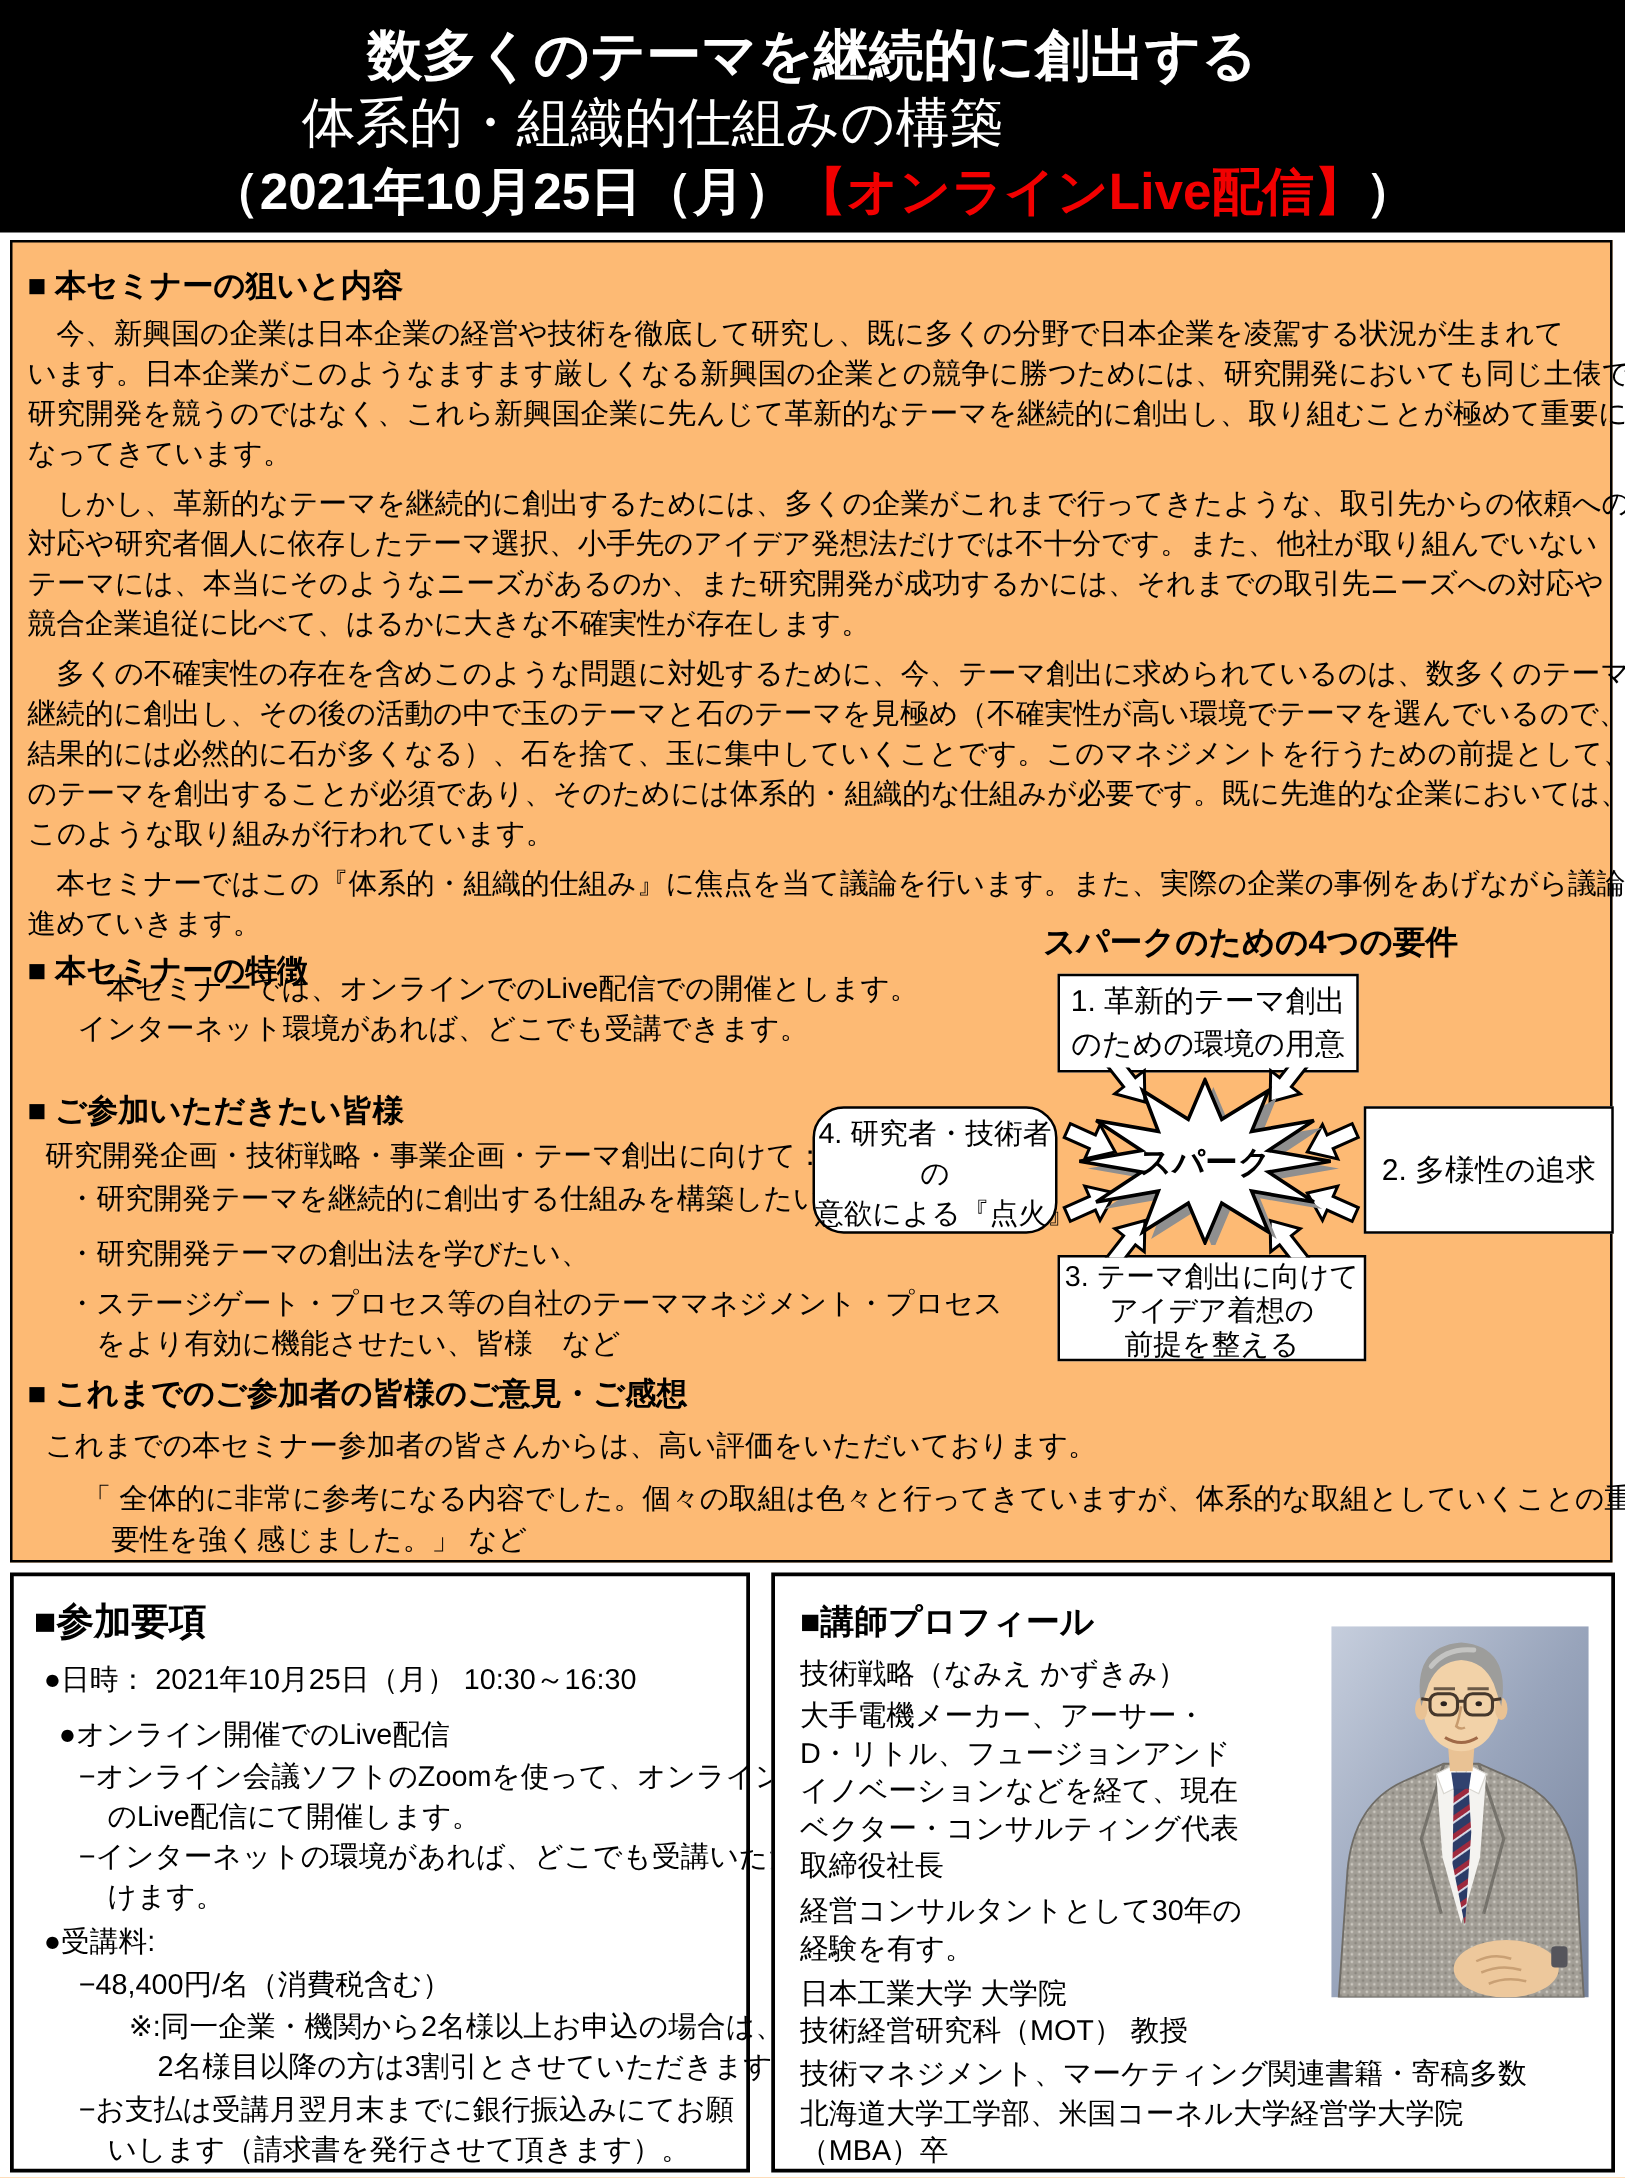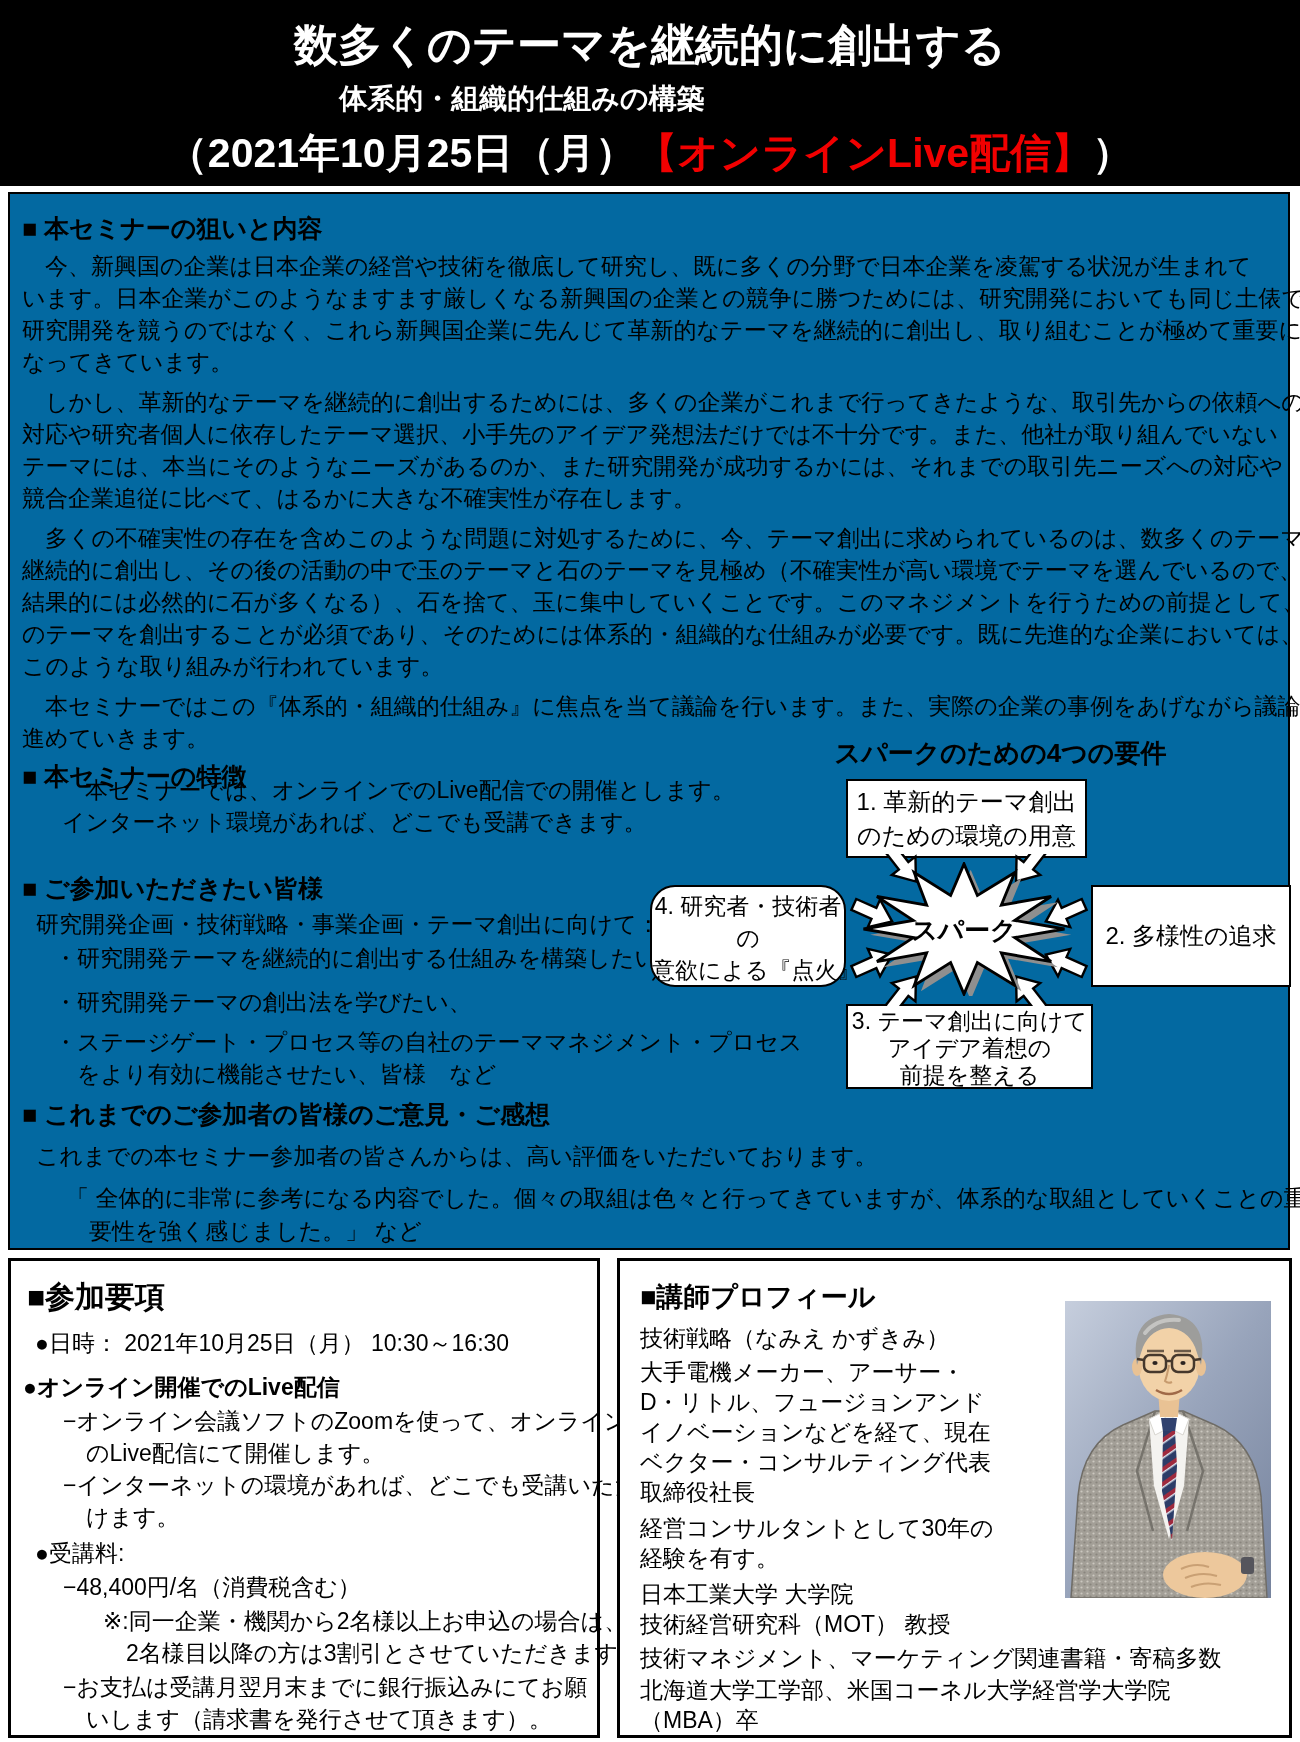--- a/index.html
+++ b/index.html
@@ -6,25 +6,25 @@
   body{
     width:1300px;height:1742px;position:relative;background:#fff;color:#000;
     font-family:"Liberation Sans","DejaVu Sans",sans-serif;
     overflow:hidden;
   }
   .abs{position:absolute;}
   .ln{white-space:pre;}
   
   .hdr{left:0;top:0;width:1300px;height:186px;background:#000;color:#fff;text-align:center;}
   .hdr-l1{left:0;top:18px;width:1300px;font-size:44px;font-weight:bold;line-height:54px;}
-  .hdr-l2{left:0;top:72px;width:1044px;font-size:28px;font-weight:bold;line-height:54px;}
+  .hdr-l2{left:0;top:72px;width:1044px;font-size:43px;font-weight:normal;line-height:54px;}
   .hdr-l3{left:0;top:126px;width:1300px;font-size:41px;font-weight:bold;line-height:54px;}
   .red{color:#f20000;}
   
-  .mainbox{left:8px;top:192px;width:1282px;height:1058px;border:2px solid #000;background:#0369a1;box-sizing:border-box;}
+  .mainbox{left:8px;top:192px;width:1282px;height:1058px;border:2px solid #000;background:#fdba74;box-sizing:border-box;}
   .h1{font-size:25px;font-weight:bold;white-space:pre;}
   .body-text{font-size:23px;line-height:32px;}
   .q-text{font-size:23px;line-height:33px;}
   
   .dtitle{font-size:26px;font-weight:bold;white-space:pre;}
   .dbox{border:2px solid #000;background:#fff;text-align:center;box-sizing:border-box;}
   .dbox1{font-size:24px;line-height:34px;padding-top:4px;}
   .dbox2{display:flex;align-items:center;justify-content:center;font-size:24px;}
   .dbox3{font-size:23px;line-height:27px;padding-top:2px;}
   .dbox4{font-size:23px;line-height:32px;padding-top:3px;border-radius:25px;}
@@ -137,21 +137,21 @@
   <svg class="abs" style="left:840px;top:668px;" width="228" height="134" viewBox="0 0 220 140">
     <polygon points="215,70 163,79 201,104 149,95 163,129 124,105 110,138 96,105 58,129 71,95 19,104 57,79 5,70 57,61 19,36 71,45 58,11 96,35 110,2 124,35 163,11 149,45 201,36 163,61" transform="translate(7,6)" fill="#8f8f8f"></polygon>
     <polygon points="215,70 163,79 201,104 149,95 163,129 124,105 110,138 96,105 58,129 71,95 19,104 57,79 5,70 57,61 19,36 71,45 58,11 96,35 110,2 124,35 163,11 149,45 201,36 163,61" fill="#fff" stroke="#000" stroke-width="3"></polygon>
     <text x="110" y="80" text-anchor="middle" font-size="27" font-weight="bold" fill="#000">スパーク</text>
   </svg>
 </div>
 
 <div class="abs bbox" style="left:8px;top:1258px;width:592px;height:480px;">
   <div class="abs bh" style="left:16px;top:16px;">■参加要項</div>
   <div class="abs req-text" style="left:24px;top:66px;">●日時： 2021年10月25日（月） 10:30～16:30</div>
-  <div class="abs req-text" style="left:12px;top:110px;font-weight:bold;">●オンライン開催でのLive配信</div>
+  <div class="abs req-text" style="left:36px;top:110px;">●オンライン開催でのLive配信</div>
   <div class="abs req-text" style="left:52px;top:144px;"><div class="ln">−オンライン会議ソフトのZoomを使って、オンラインで</div><div class="ln">　のLive配信にて開催します。</div></div>
   <div class="abs req-text" style="left:52px;top:208px;"><div class="ln">−インターネットの環境があれば、どこでも受講いただ</div><div class="ln">　けます。</div></div>
   <div class="abs req-text" style="left:24px;top:276px;">●受講料:</div>
   <div class="abs req-text" style="left:52px;top:310px;">−48,400円/名（消費税含む）</div>
   <div class="abs req-text" style="left:92px;top:344px;"><div class="ln">※:同一企業・機関から2名様以上お申込の場合は、</div><div class="ln">　2名様目以降の方は3割引とさせていただきます。</div></div>
   <div class="abs req-text" style="left:52px;top:410px;"><div class="ln">−お支払は受講月翌月末までに銀行振込みにてお願</div><div class="ln">　いします（請求書を発行させて頂きます）。</div></div>
 </div>
 
 <div class="abs bbox" style="left:617px;top:1258px;width:675px;height:480px;">
   <div class="abs bh2" style="left:20px;top:18px;">■講師プロフィール</div>

